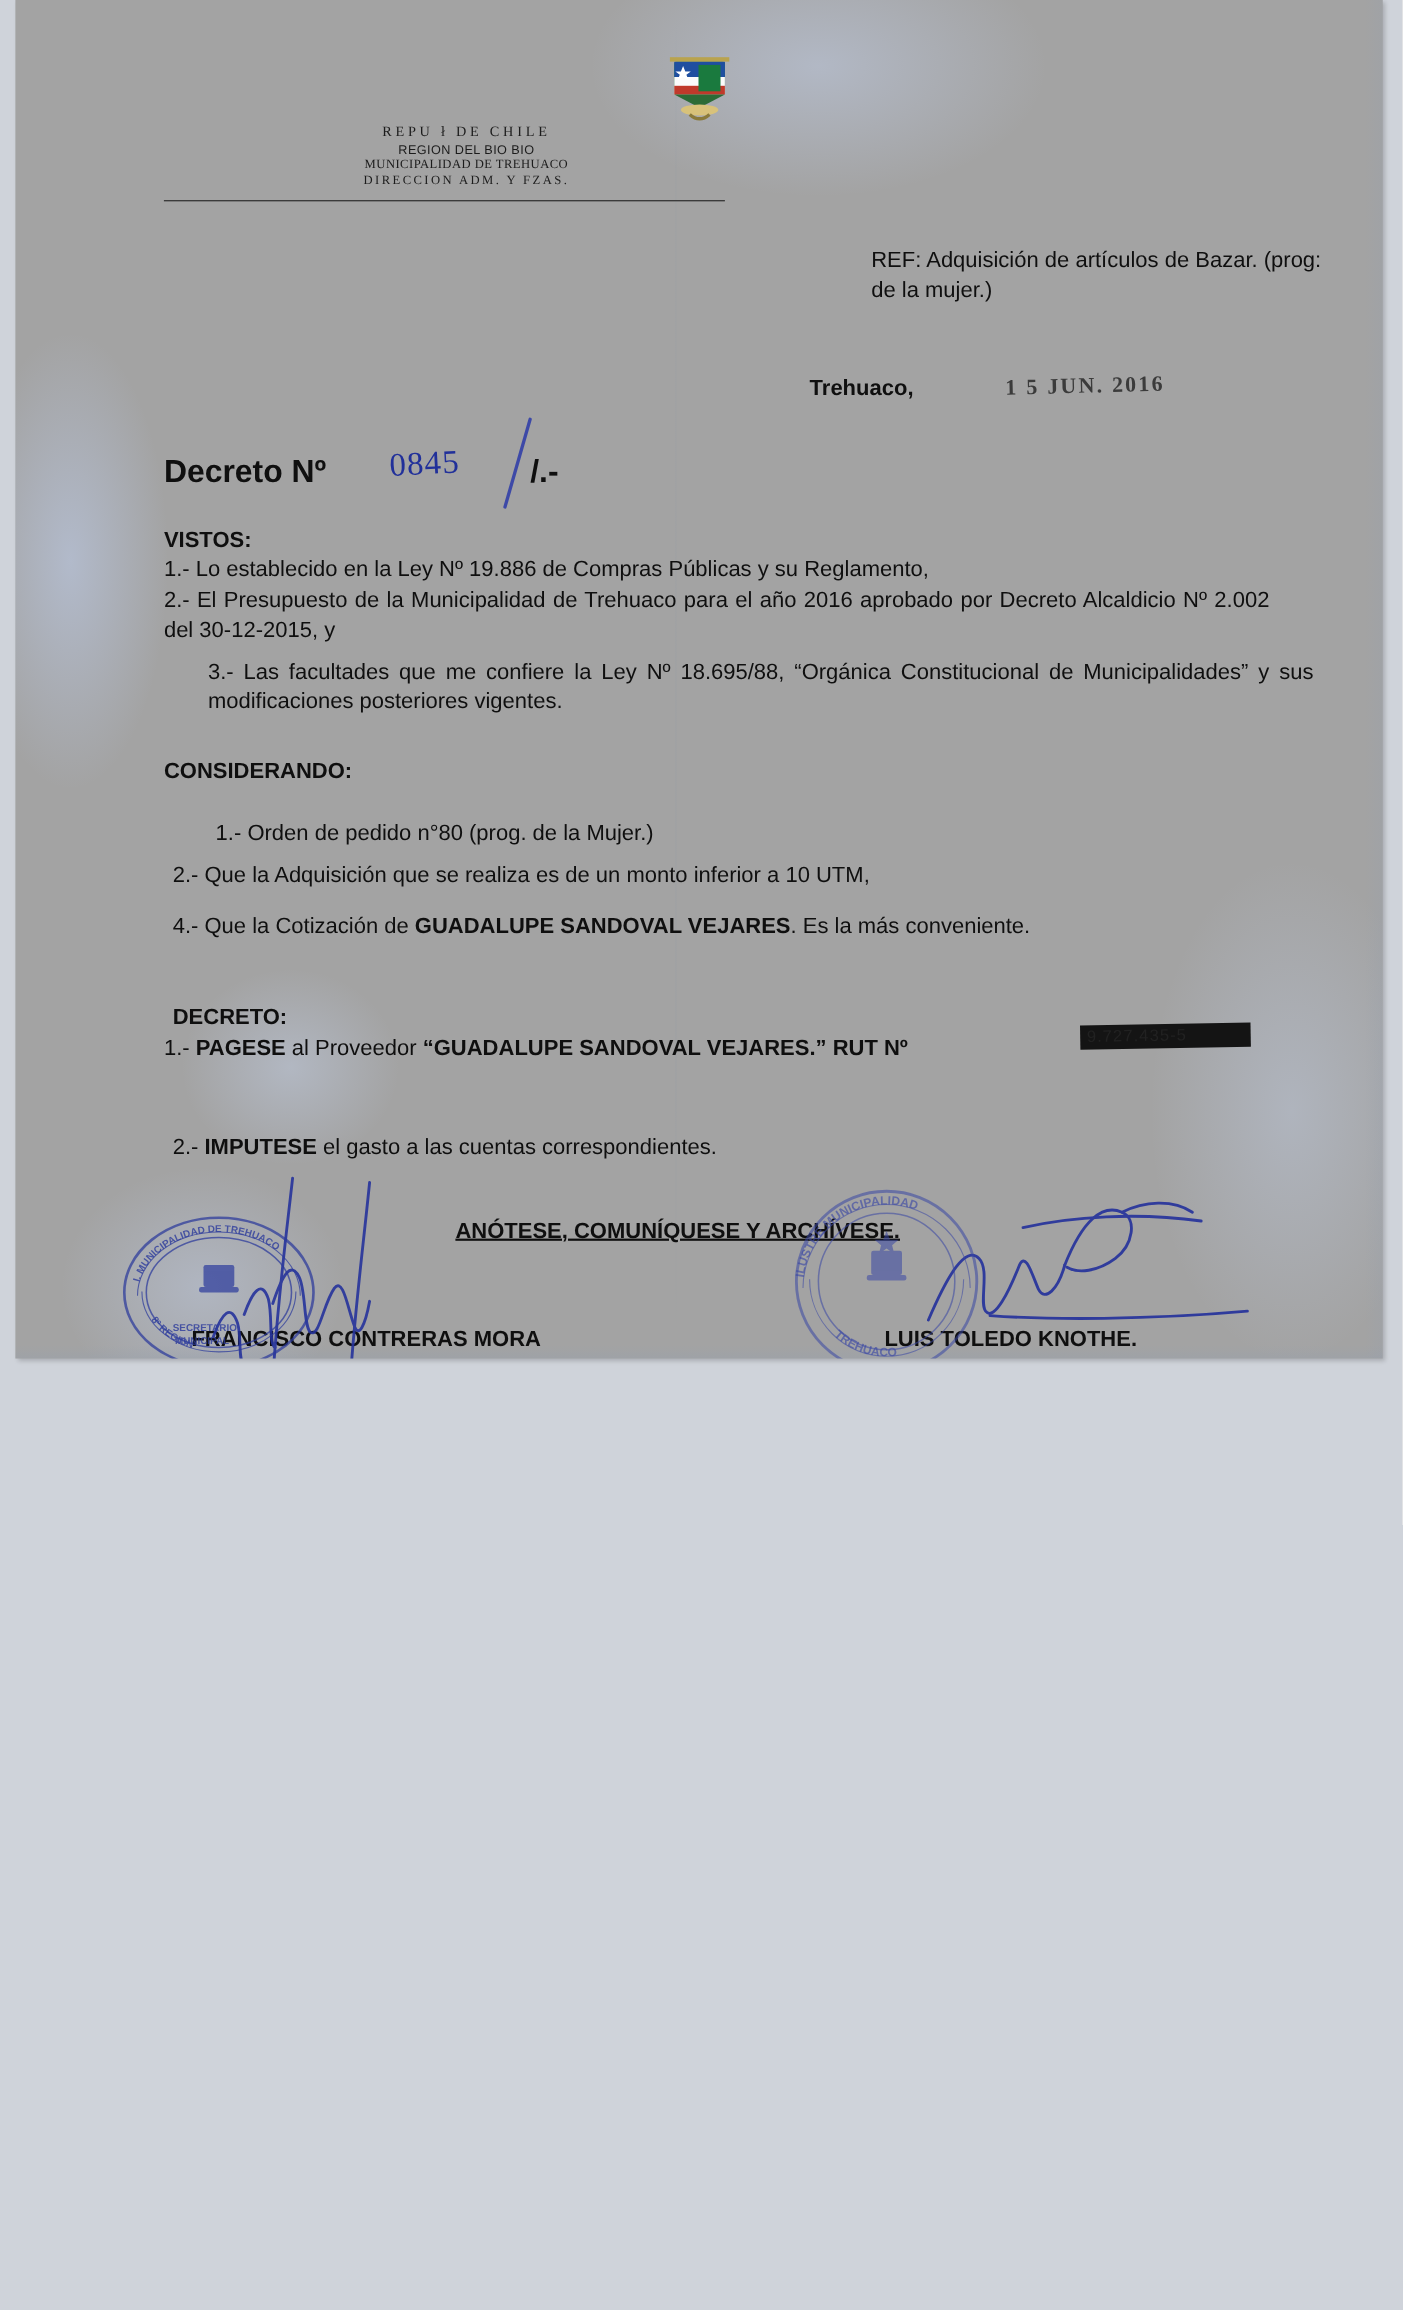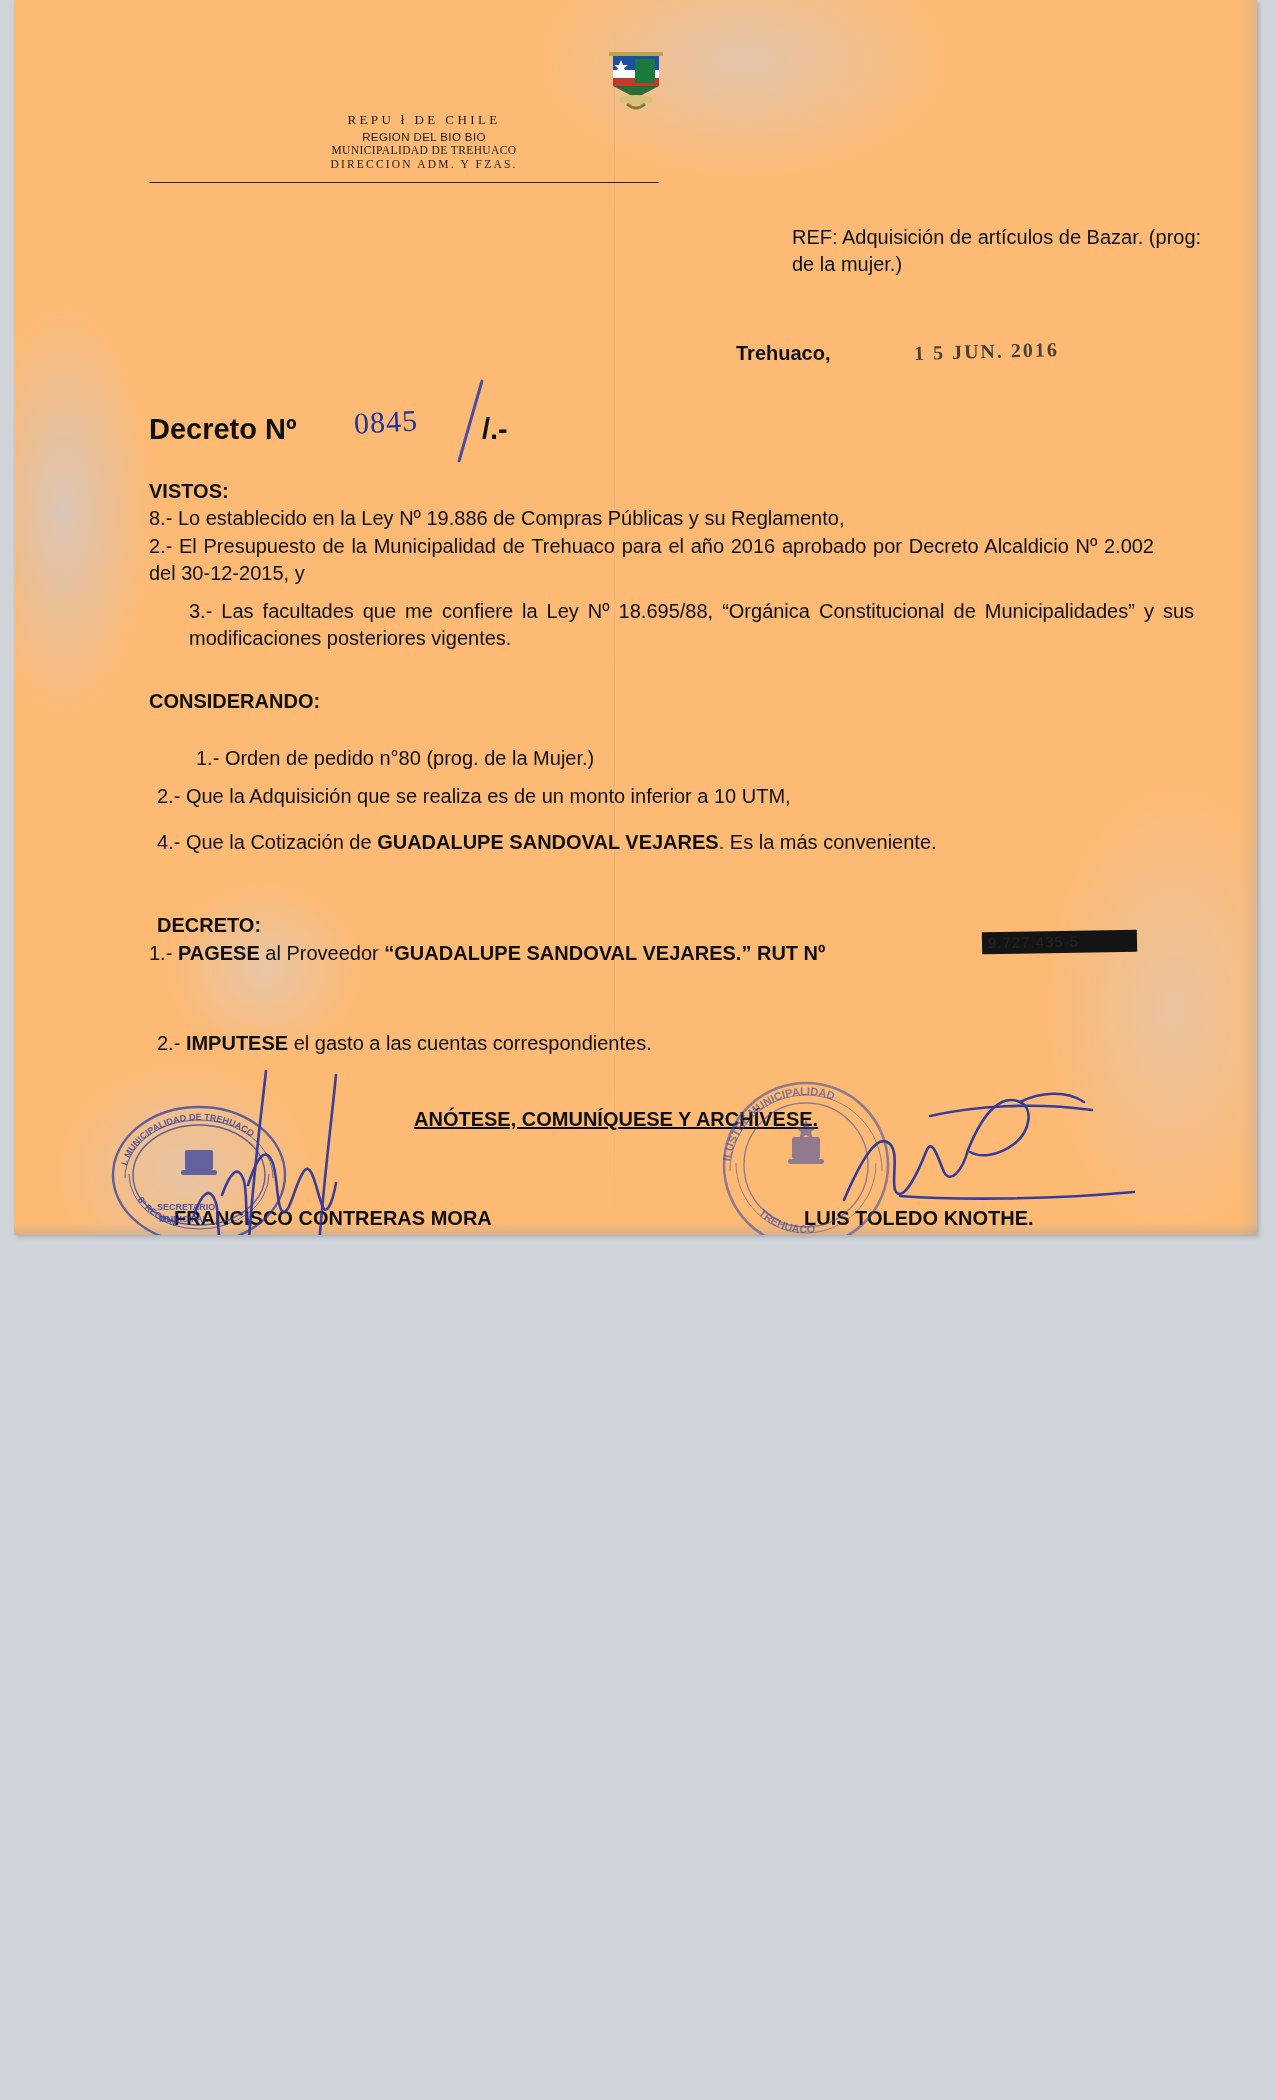--- a/index.html
+++ b/index.html
@@ -19,21 +19,21 @@
   .page-bg {
     position: absolute;
     left: 0; top: 0;
     width: 1275px; height: 2100px;
     background: #cfd3da;
   }
   .scan {
     position: absolute;
     left: 14px; top: 0px;
     width: 1243px; height: 1235px;
-    background: #fdba74;
+    background: #a3a3a3;
     box-shadow: 2px 2px 4px rgba(0,0,0,0.18);
     overflow: hidden;
   }
   
   .tint {
     position: absolute;
     border-radius: 50%;
     pointer-events: none;
   }
   .tint.a { left: -40px; top: 300px; width: 180px; height: 420px; background: radial-gradient(ellipse at center, rgba(190,205,235,0.55), rgba(255,255,255,0) 70%); }
@@ -272,21 +272,21 @@
 
     <div class="city-row">Trehuaco,</div>
     <div class="date-stamp">1 5 JUN. 2016</div>
 
     <div class="decreto-line">Decreto Nº</div>
     <div class="decreto-num">0845</div>
     <div class="hand-slash"></div>
     <div class="decreto-tail">/.-</div>
 
     <div class="sect-title" style="left:135px; top:478px;">VISTOS:</div>
-    <div class="para" style="left:135px; top:505px; width:1000px;">8.- Lo establecido en la Ley Nº 19.886 de Compras Públicas y su Reglamento,</div>
+    <div class="para" style="left:135px; top:505px; width:1000px;">1.- Lo establecido en la Ley Nº 19.886 de Compras Públicas y su Reglamento,</div>
     <div class="para just" style="left:135px; top:533px; width:1005px;">2.- El Presupuesto de la Municipalidad de Trehuaco para el año 2016 aprobado por Decreto Alcaldicio Nº 2.002 del 30-12-2015, y</div>
     <div class="para just" style="left:135px; top:598px; width:1005px;margin-left:40px;">3.- Las facultades que me confiere la Ley Nº 18.695/88, “Orgánica Constitucional de Municipalidades” y sus modificaciones posteriores vigentes.</div>
 
     <div class="sect-title" style="left:135px; top:688px;">CONSIDERANDO:</div>
     <div class="para" style="left:143px; top:745px; width:1000px;margin-left:39px;">1.- Orden de pedido n°80 (prog. de la Mujer.)</div>
     <div class="para" style="left:143px; top:783px; width:1000px;">2.- Que la Adquisición que se realiza es de un monto inferior a 10 UTM,</div>
     <div class="para" style="left:143px; top:829px; width:1020px;"><span>4.- Que la Cotización de </span><b>GUADALUPE SANDOVAL VEJARES</b><span>. Es la más conveniente.</span></div>
 
     <div class="sect-title" style="left:143px; top:912px;">DECRETO:</div>
     <div class="para" style="left:135px; top:940px; width:1020px;"><span>1.- </span><b>PAGESE</b><span> al Proveedor </span><b>“GUADALUPE SANDOVAL VEJARES.”</b><b> RUT Nº</b></div>

